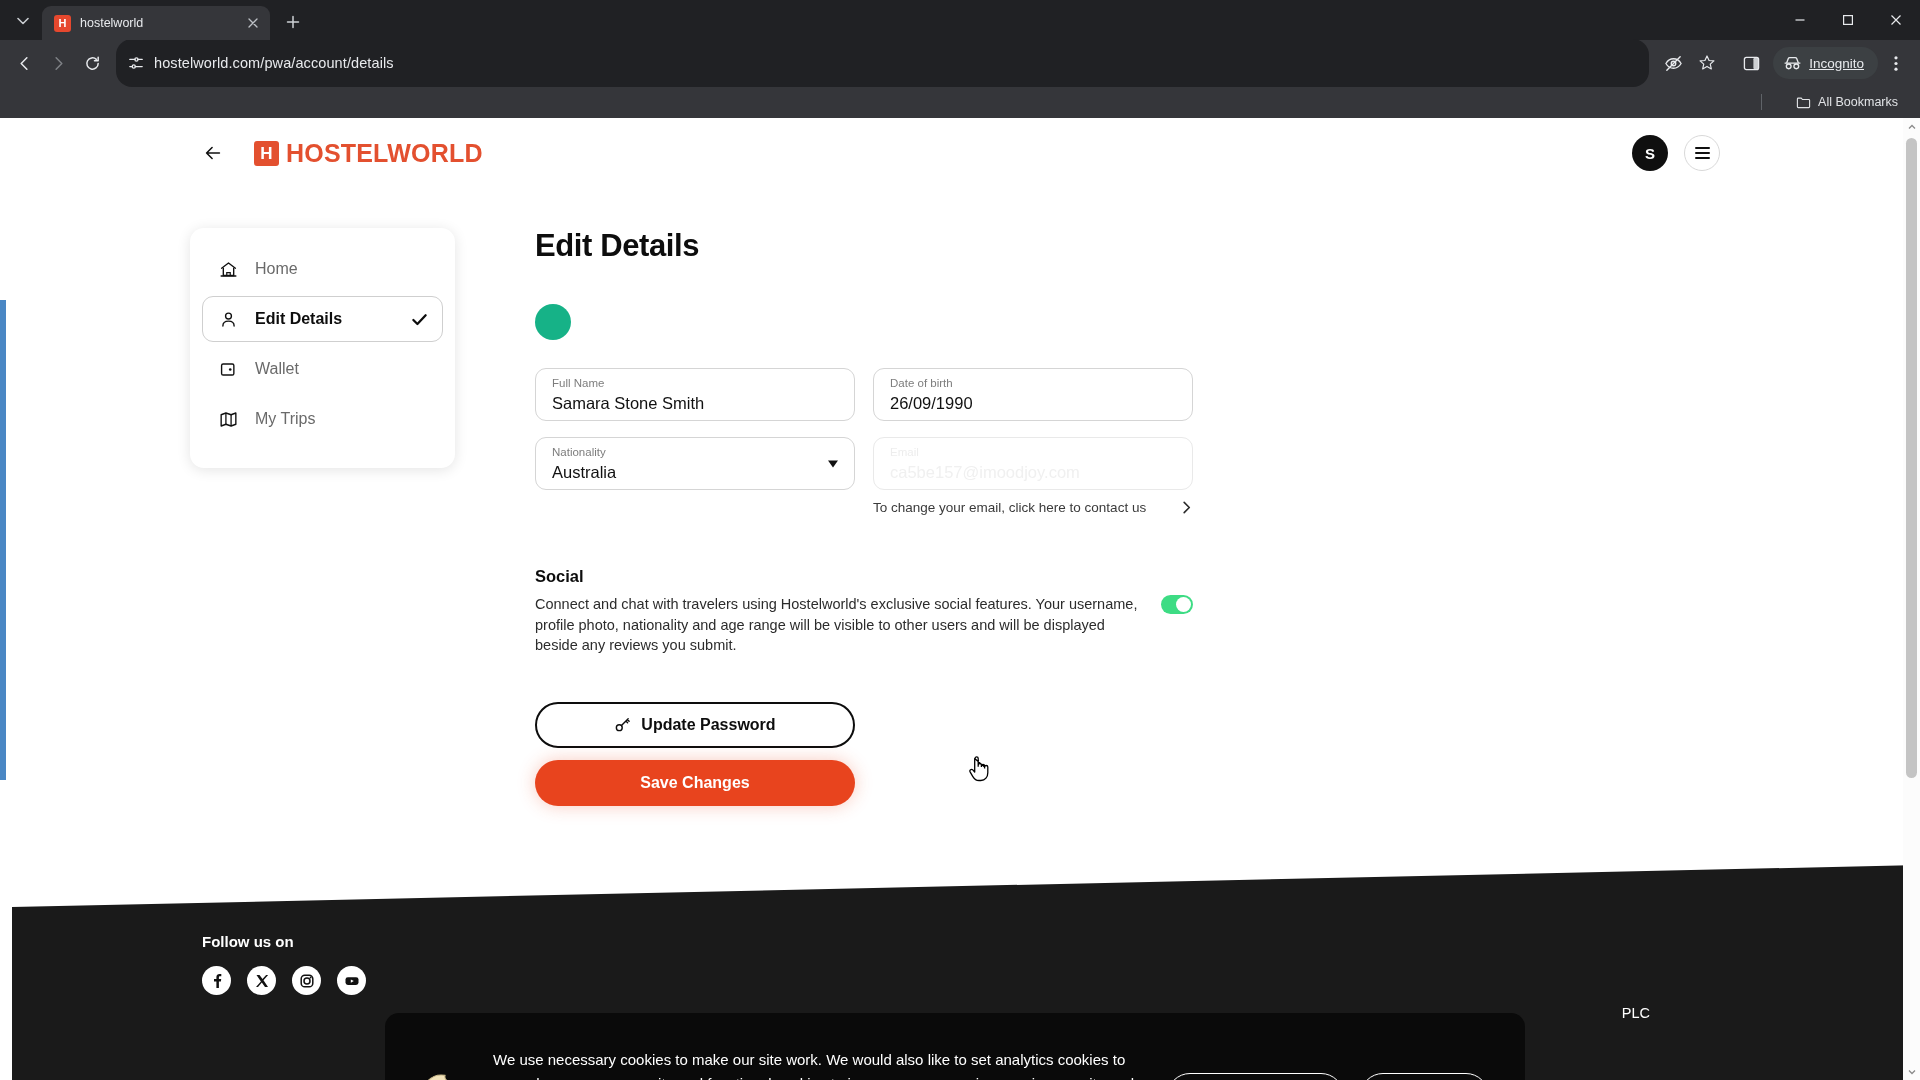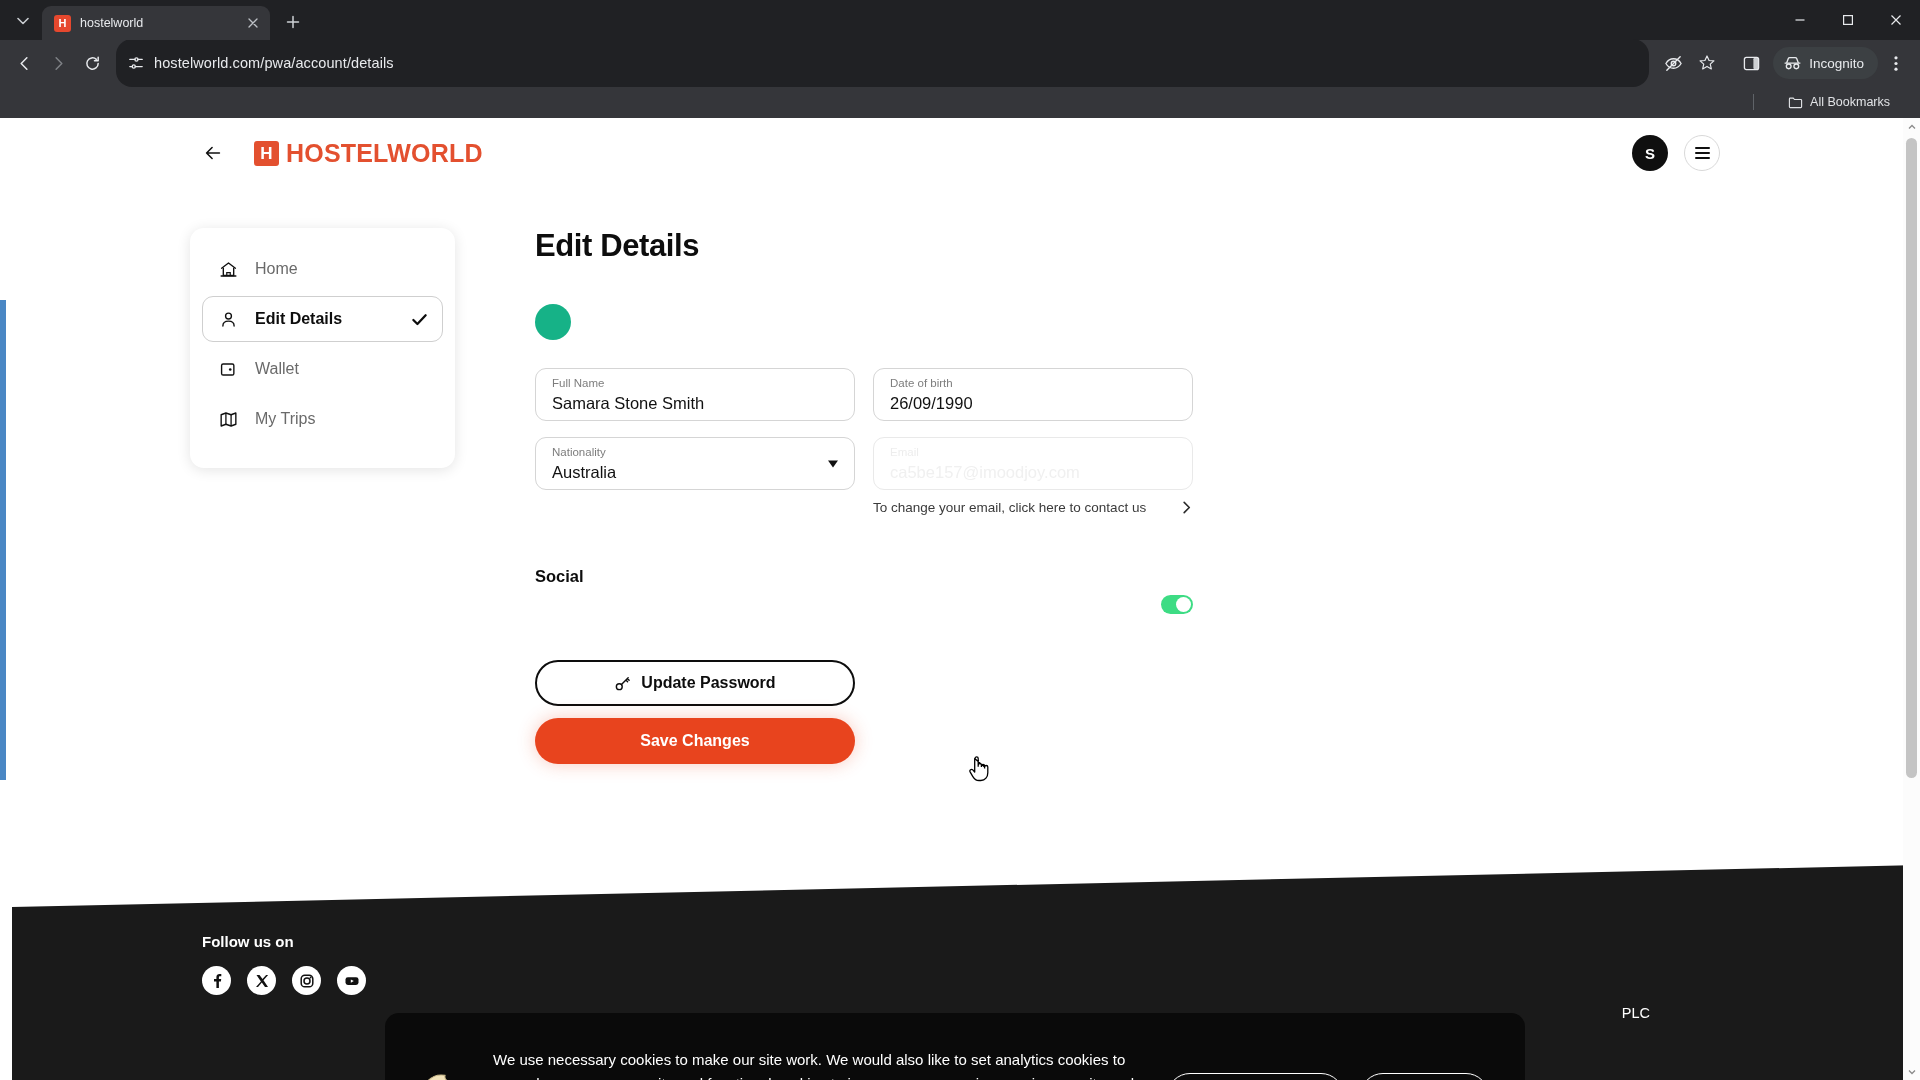--- a/index.html
+++ b/index.html
@@ -58,25 +58,25 @@
   }
   .omnibox {
     flex: 1 1 auto; height: 48px; background: #202124; border-radius: 16px;
     display: flex; align-items: center; gap: 10px; padding: 0 12px; margin: 0 6px;
     color: #e8eaed; font-size: 14.5px;
   }
   .omni-url { letter-spacing: .1px; }
   .incognito-pill {
     height: 32px; border-radius: 16px; background: #3c4043;
     display: flex; align-items: center; gap: 7px; padding: 0 14px 0 10px;
-    color: #e8eaed; font-size: 13.5px; flex: 0 0 auto; margin-left: 4px;
+    color: #e8eaed; font-size: 13.5px; flex: 0 0 auto; margin-left: 4px; text-decoration: underline;
   }
   .bookmarkbar {
     height: 32px; background: #35363a; display: flex; align-items: center;
-    justify-content: flex-end; padding-right: 24px; gap: 22px;
+    justify-content: flex-end; padding-right: 16px; gap: 22px;
   }
   .bm-div { width:1px; height:16px; background:#5f6368; margin-right:6px;}
   .bm-item { display: flex; align-items: center; gap: 7px; color: #e1e3e6; font-size: 12.5px; padding: 0 6px; }
 
   
   .viewport {
     position: absolute; left: 0; top: 118px; width: 1920px; height: 962px;
     background: #fff; overflow: hidden;
   }
   .blue-accent {
@@ -447,20 +447,21 @@
                   </svg>
               </span>
             </div>
           </div>
 
         </div>
 
         <div class="social-block">
           <div class="social-txt">
             <div class="social-h">Social</div>
+            <div class="social-p">Connect and chat with travelers using Hostelworld's exclusive social features. Your username, profile photo, nationality and age range will be visible to other users and will be displayed beside any reviews you submit.</div>
           </div>
           <div class="toggle">
               <span class="knob"></span>
             </div>
         </div>
 
         <div class="btn-row">
           <div class="btn btn-outline">
             <span style="display:flex">
               <svg width="17" height="17" viewBox="0 0 18 18">

